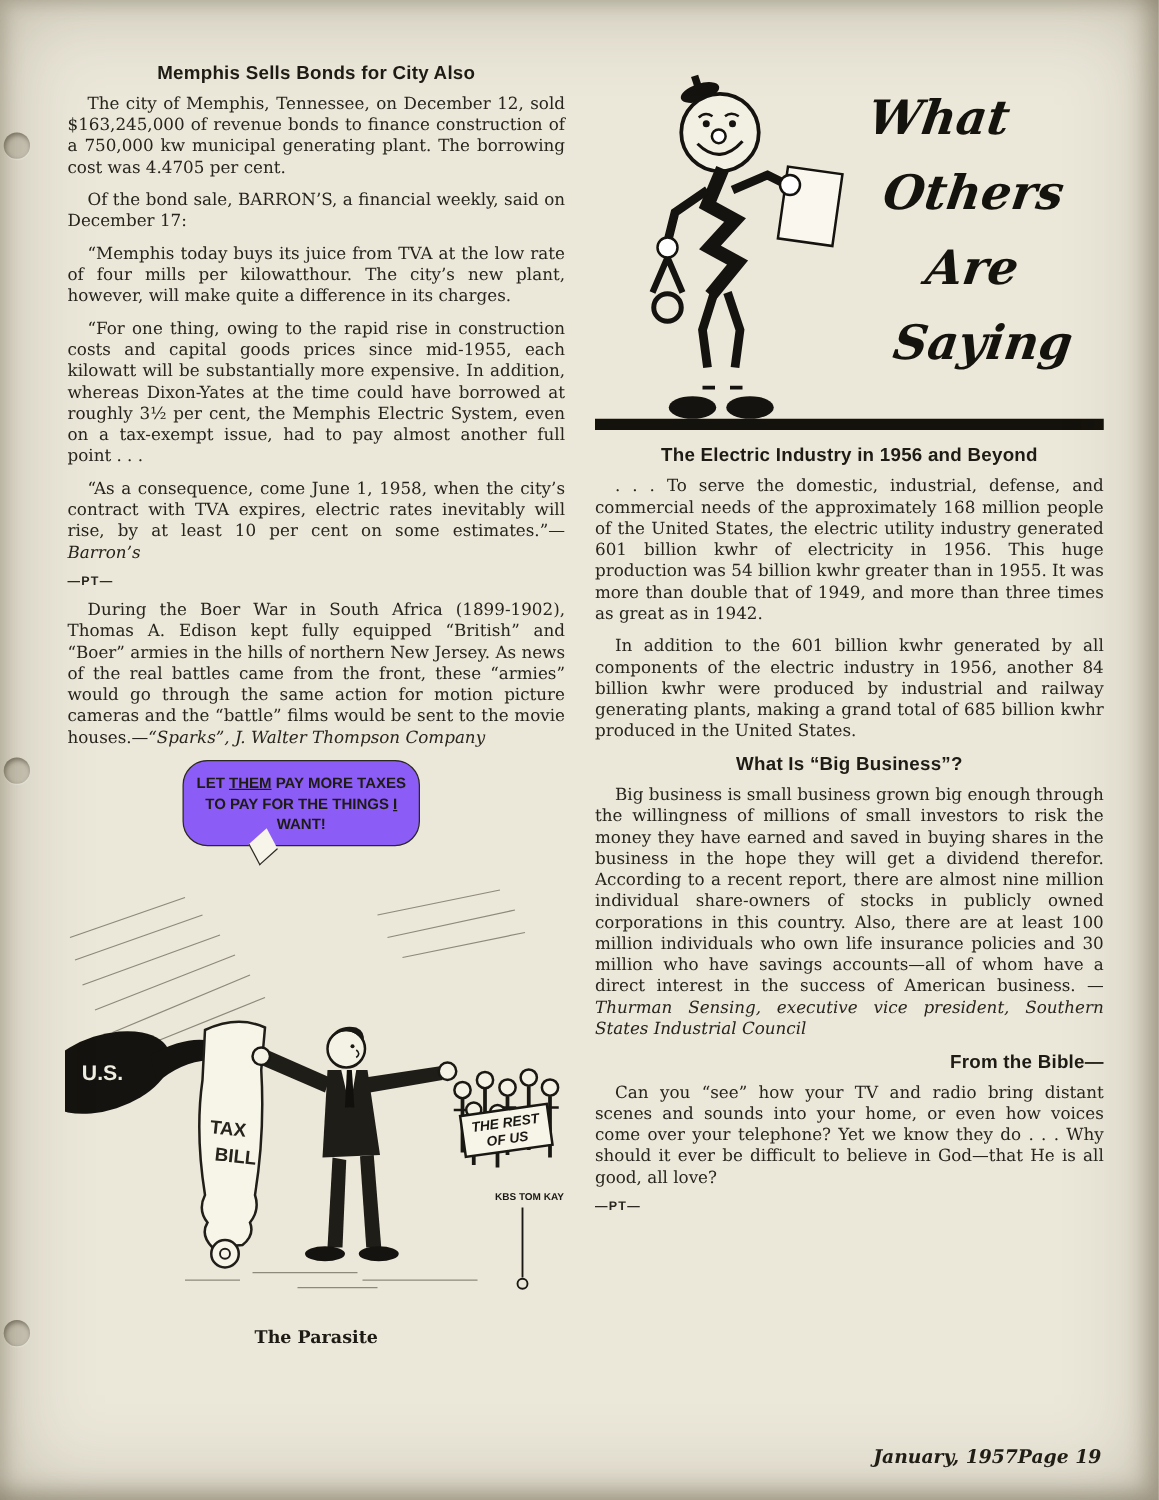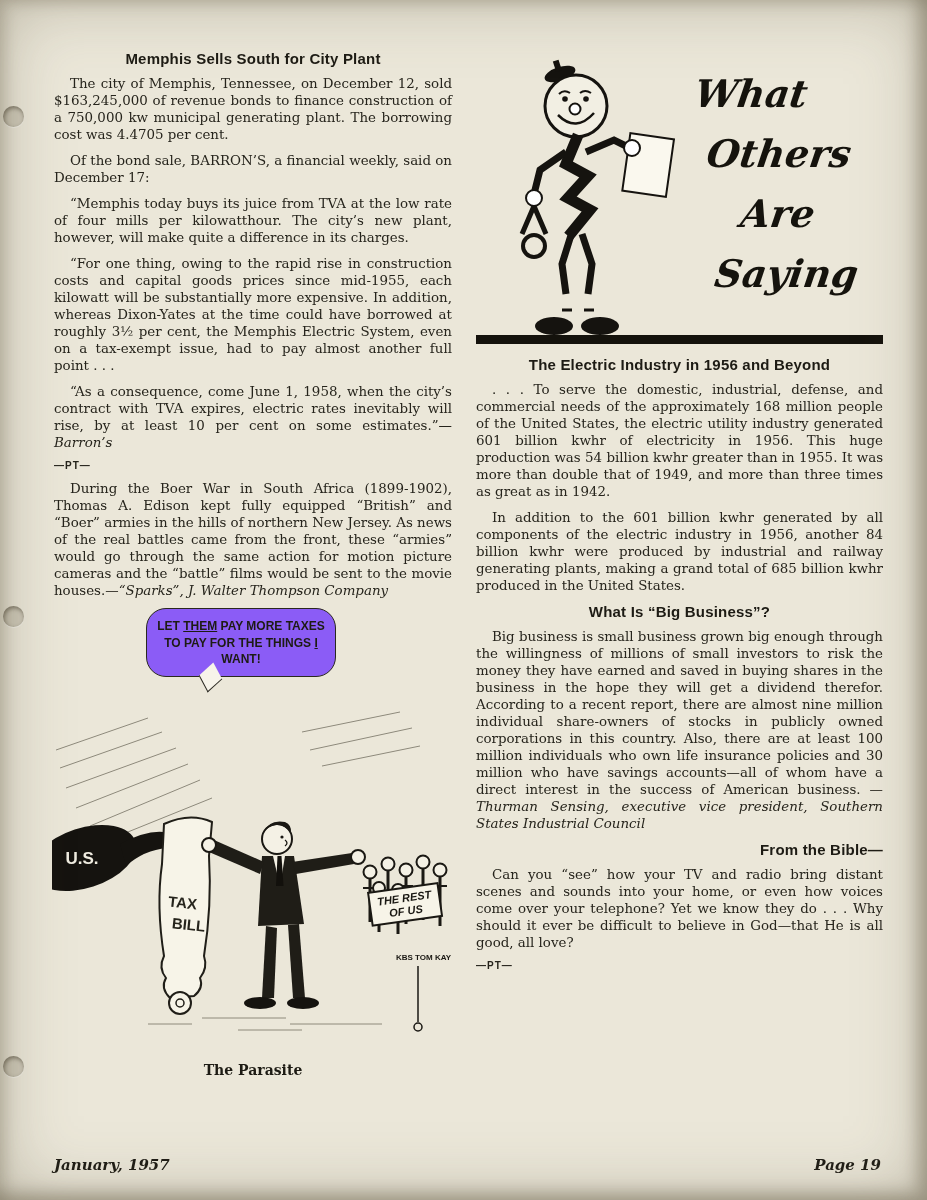--- a/index.html
+++ b/index.html
@@ -77,36 +77,36 @@
   .s1{ margin-left:14px; } .s2{ margin-left:26px; } .s3{ margin-left:60px; } .s4{ margin-left:34px; }
   .black-bar{ height:9px; background:#14120c; margin-top:-5px; margin-bottom:12px; }
 
   .bible-quote{
     font-size:13.4px; font-weight:bold; line-height:1.3; text-align:justify;
     text-indent:16px; margin-bottom:10px;
   }
 
   .footer{
     position:absolute; left:54px; right:46px; bottom:26px;
-    display:flex; justify-content:space-between;
+    display:flex; justify-content:flex-end;
     font-style:italic; font-weight:bold; font-size:15px; color:#1d1b14;
   }
 </style>
 </head>
 <body>
 
 <div class="sheet">
   <div class="hole hole-1"></div>
   <div class="hole hole-2"></div>
   <div class="hole hole-3"></div>
 
   <div class="columns">
 
     <div class="col-left">
-      <h2 class="heading">Memphis Sells South for City Plant</h2>
+      <h2 class="heading">Memphis Sells Bonds for City Also</h2>
       <p class="body">The city of Memphis, Tennessee, on December 12, sold $163,245,000 of revenue bonds to finance construction of a 750,000 kw municipal generating plant. The borrowing cost was 4.4705 per cent.</p>
       <p class="body">Of the bond sale, BARRON’S, a financial weekly, said on December 17:</p>
       <p class="body">“Memphis today buys its juice from TVA at the low rate of four mills per kilowatthour. The city’s new plant, however, will make quite a difference in its charges.</p>
       <p class="body">“For one thing, owing to the rapid rise in construction costs and capital goods prices since mid-1955, each kilowatt will be substantially more expensive. In addition, whereas Dixon-Yates at the time could have borrowed at roughly 3½ per cent, the Memphis Electric System, even on a tax-exempt issue, had to pay almost another full point . . .</p>
       <p class="body"><span>“As a consequence, come June 1, 1958, when the city’s contract with TVA expires, electric rates inevitably will rise, by at least 10 per cent on some estimates.”</span><span class="attr">—Barron’s</span></p>
 
       <div class="pt">—PT—</div>
 
       <p class="body"><span>During the Boer War in South Africa (1899-1902), Thomas A. Edison kept fully equipped “British” and “Boer” armies in the hills of northern New Jersey. As news of the real battles came from the front, these “armies” would go through the same action for motion picture cameras and the “battle” films would be sent to the movie houses.—</span><span class="attr">“Sparks”, J. Walter Thompson Company</span></p>
 

